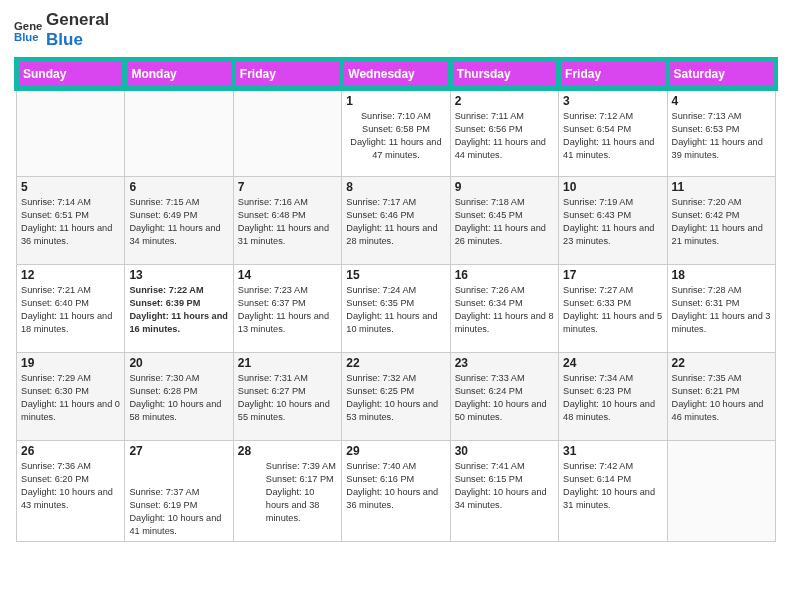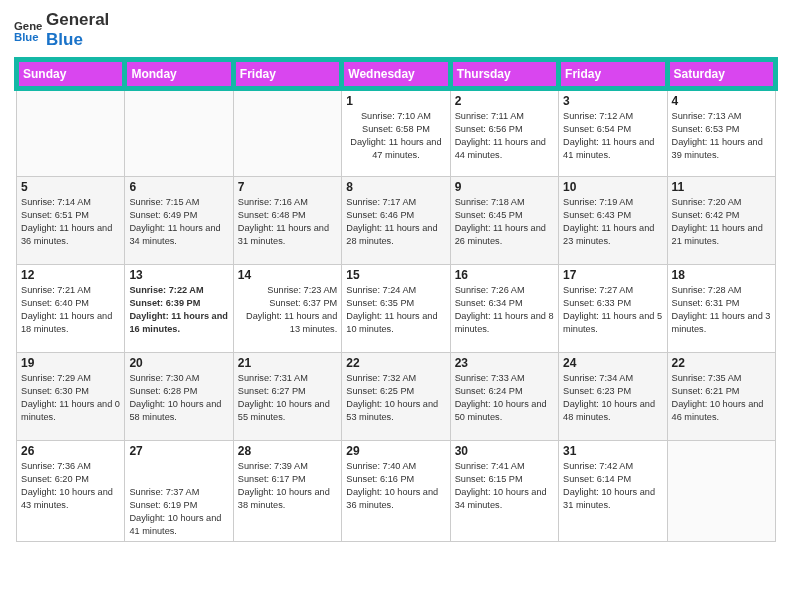--- a/index.html
+++ b/index.html
@@ -206,21 +206,21 @@
 Daylight: 11 hours and 18 minutes.</div>
           </td>
           <td>
             <div class="day-num">13</div>
             <div class="day-info" style="white-space: pre-line; font-weight: bold;">Sunrise: 7:22 AM
 Sunset: 6:39 PM
 Daylight: 11 hours and 16 minutes.</div>
           </td>
           <td>
             <div class="day-num">14</div>
-            <div class="day-info" style="white-space: pre-line; text-align: right;">Sunrise: 7:23 AM
+            <div class="day-info" style="white-space: pre-line;">Sunrise: 7:23 AM
 Sunset: 6:37 PM
 Daylight: 11 hours and 13 minutes.</div>
           </td>
           <td>
             <div class="day-num">15</div>
             <div class="day-info" style="white-space: pre-line;">Sunrise: 7:24 AM
 Sunset: 6:35 PM
 Daylight: 11 hours and 10 minutes.</div>
           </td>
           <td>
@@ -294,21 +294,21 @@
 Daylight: 10 hours and 43 minutes.</div>
           </td>
           <td>
             <div class="day-num">27</div>
             <div class="day-info" style="white-space: pre-line; margin-top: 28px;">Sunrise: 7:37 AM
 Sunset: 6:19 PM
 Daylight: 10 hours and 41 minutes.</div>
           </td>
           <td>
             <div class="day-num">28</div>
-            <div class="day-info" style="white-space: pre-line;">Sunrise: 7:39 AM
+            <div class="day-info" style="white-space: pre-line; margin-left: 28px;">Sunrise: 7:39 AM
 Sunset: 6:17 PM
 Daylight: 10 hours and 38 minutes.</div>
           </td>
           <td>
             <div class="day-num">29</div>
             <div class="day-info" style="white-space: pre-line;">Sunrise: 7:40 AM
 Sunset: 6:16 PM
 Daylight: 10 hours and 36 minutes.</div>
           </td>
           <td>

